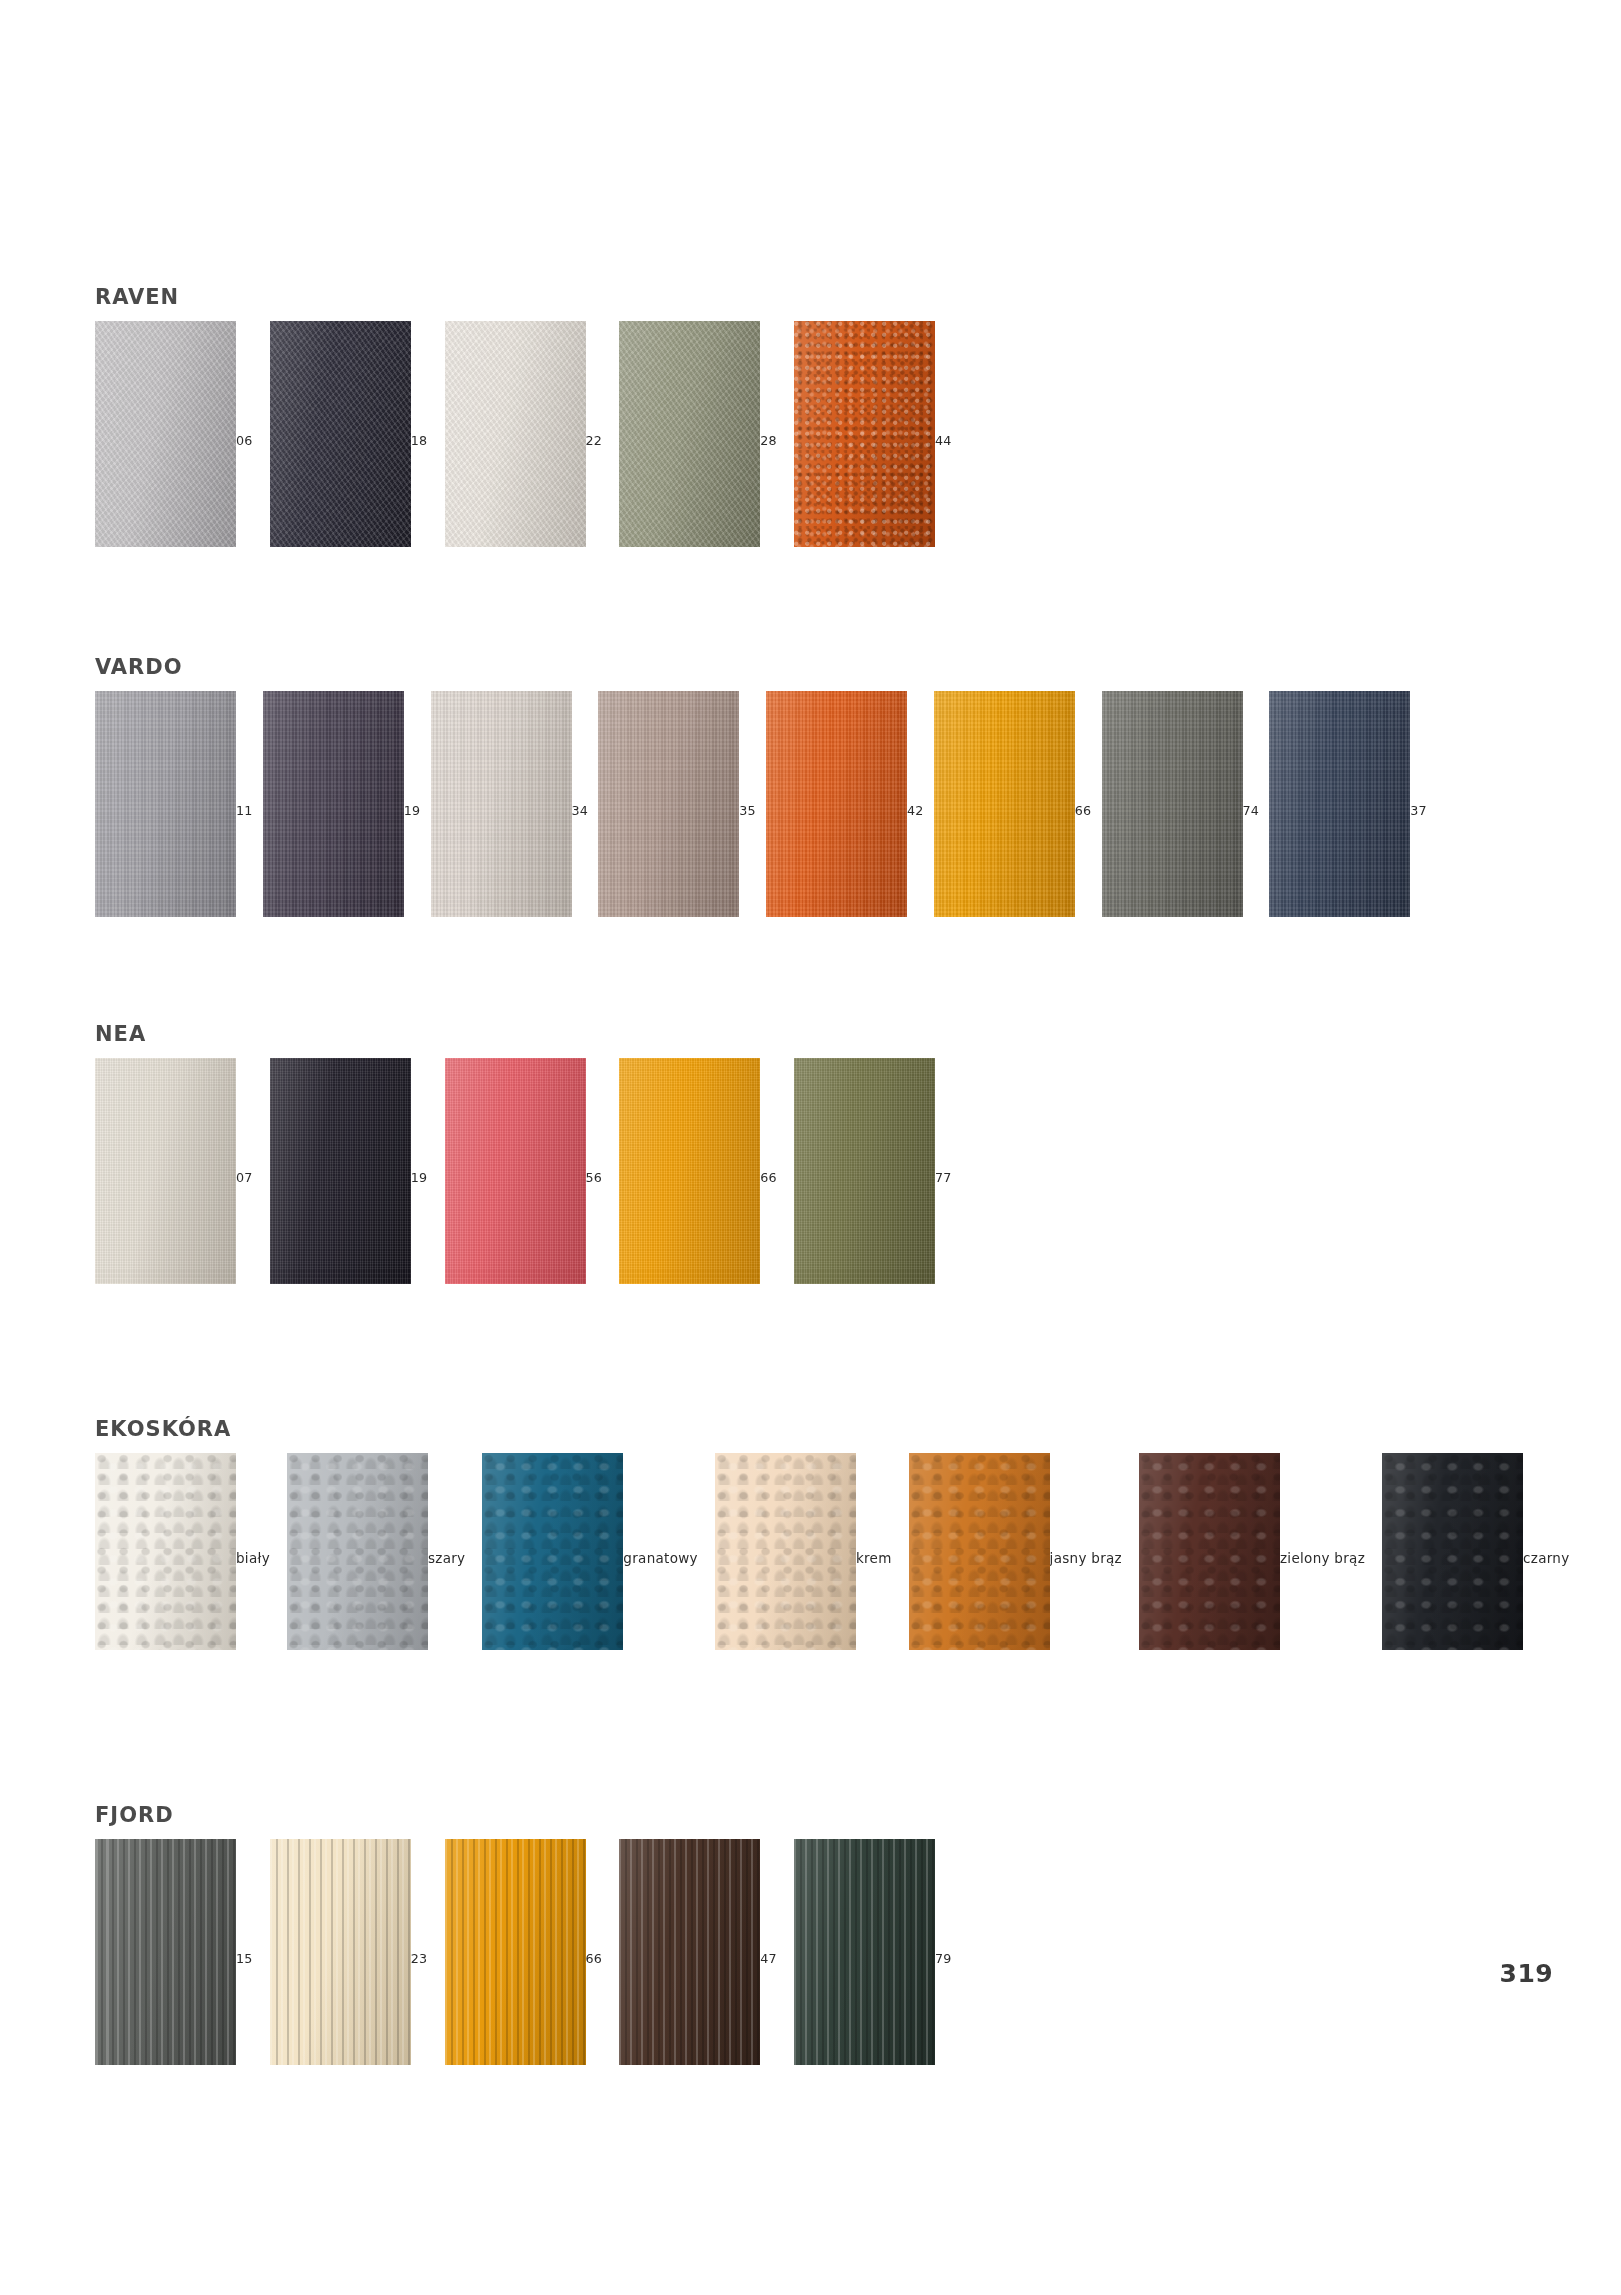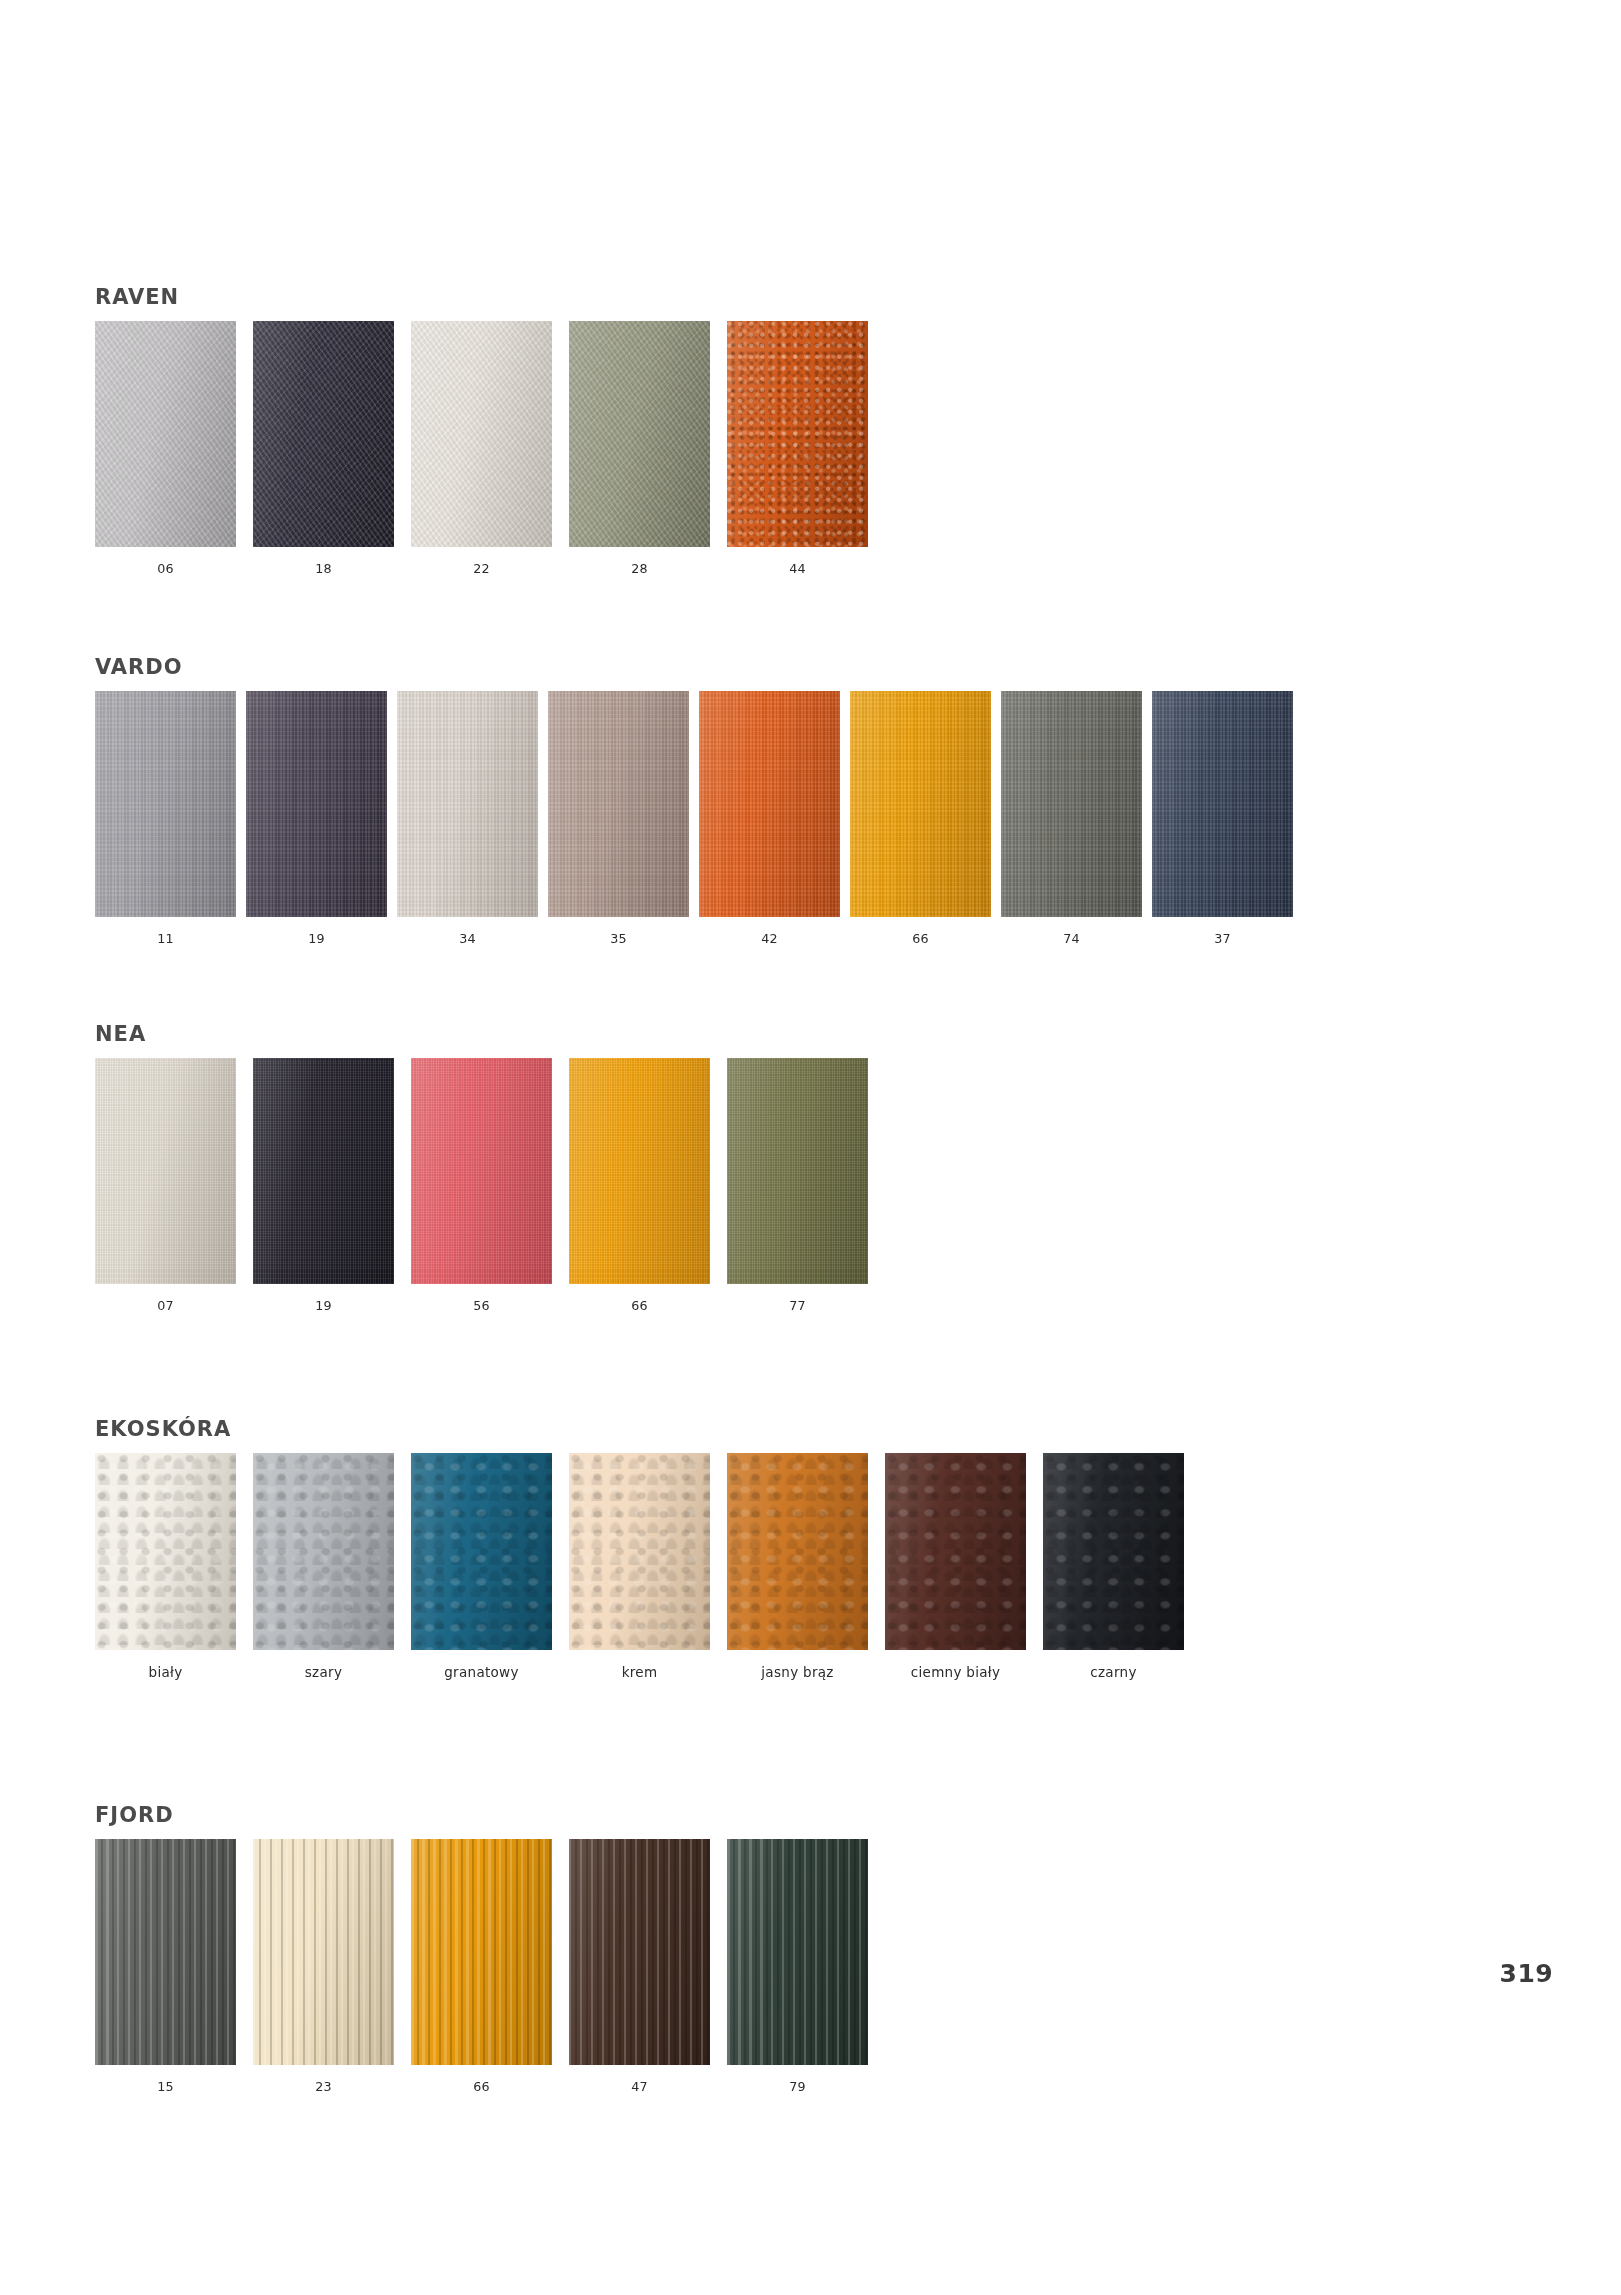--- a/index.html
+++ b/index.html
@@ -33,21 +33,21 @@
     margin: 0 0 12px 0;
     text-transform: uppercase;
   }
   .swatch-row {
     display: flex;
     flex-direction: row;
     align-items: flex-start;
   }
   .swatch-cell {
     display: flex;
-    flex-direction: column;
+    flex-direction: row;
     align-items: center;
     justify-content: flex-end;
   }
   .swatch {
     width: 141px;
     height: 226px;
     position: relative;
     overflow: hidden;
   }
   .swatch-label {
@@ -289,21 +289,21 @@
           <div class="swatch-cell">
             <div class="swatch tex-leather" style="width: 141px; height: 197px; background: linear-gradient(105deg, rgb(205, 120, 38) 0%, rgb(205, 120, 38) 45%, rgb(184, 102, 27) 100%);">
               <div class="sheen"></div>
             </div>
             <div class="swatch-label word">jasny brąz</div>
           </div>
           <div class="swatch-cell">
             <div class="swatch tex-leather" style="width: 141px; height: 197px; background: linear-gradient(105deg, rgb(89, 48, 40) 0%, rgb(89, 48, 40) 45%, rgb(68, 35, 29) 100%);">
               <div class="sheen"></div>
             </div>
-            <div class="swatch-label word">ciemny biały</div>
+            <div class="swatch-label word">zielony brąz</div>
           </div>
           <div class="swatch-cell">
             <div class="swatch tex-leather" style="width: 141px; height: 197px; background: linear-gradient(105deg, rgb(35, 38, 43) 0%, rgb(35, 38, 43) 45%, rgb(22, 24, 28) 100%);">
               <div class="sheen"></div>
             </div>
             <div class="swatch-label word">czarny</div>
           </div>
         </div>
       </div>
       <div class="section" style="top: 1803px;">

